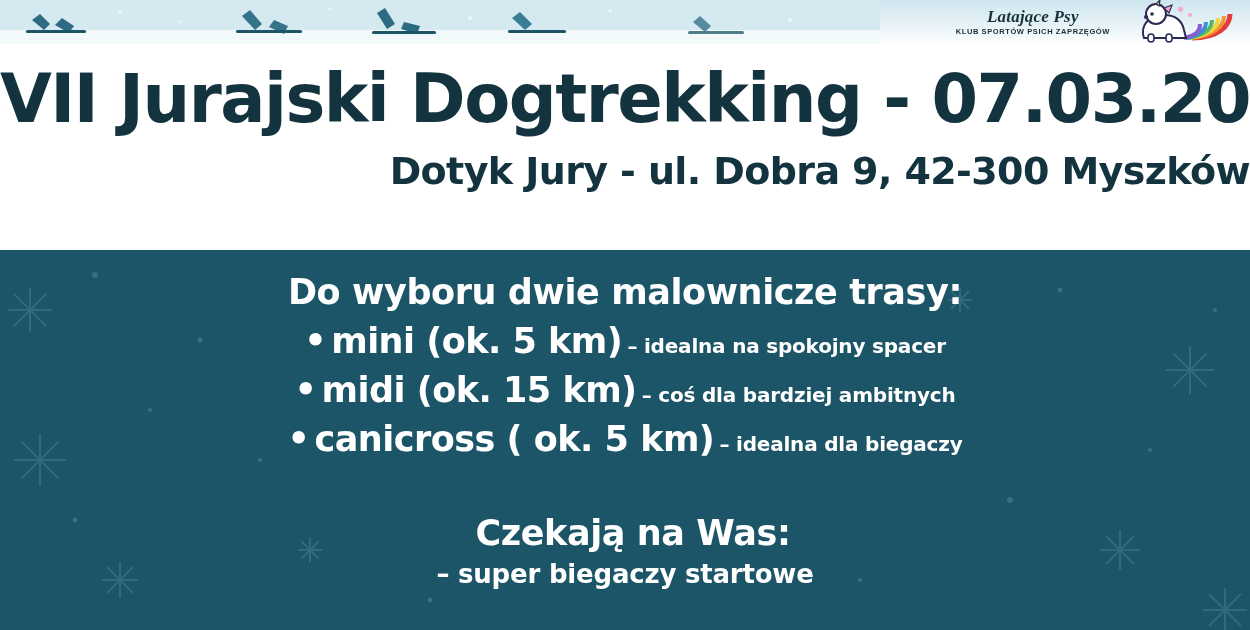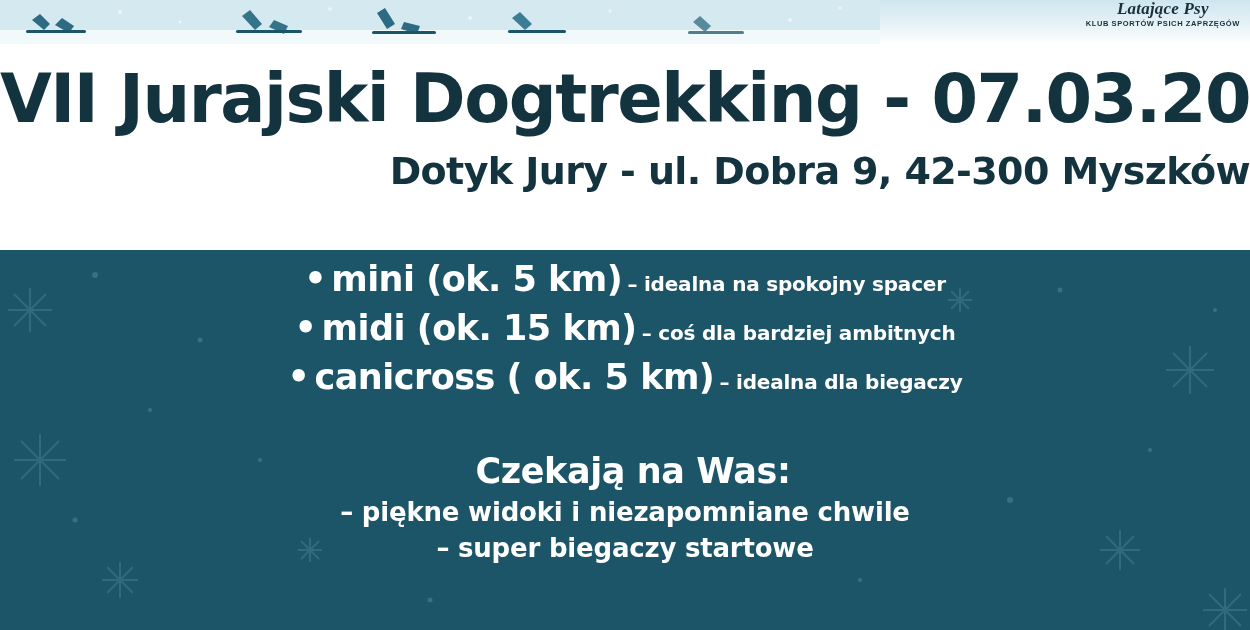--- a/index.html
+++ b/index.html
@@ -38,21 +38,20 @@
 
   
   .logo-wrap {
     position: absolute;
     right: 10px;
     top: 0px;
     height: 44px;
     display: flex;
     align-items: center;
     gap: 22px;
-    flex-direction: column;
   }
   .club-logo {
     text-align: center;
     line-height: 1;
   }
   .club-logo .club-name {
     font-family: "Liberation Serif", serif;
     font-style: italic;
     font-weight: bold;
     font-size: 17px;
@@ -319,38 +318,38 @@
           <circle cx="1150" cy="200" r="2"></circle>
             <circle cx="1010" cy="250" r="3"></circle>
           <circle cx="1215" cy="60" r="2"></circle>
             <circle cx="430" cy="350" r="2.5"></circle>
           <circle cx="860" cy="330" r="2"></circle>
         </g>
       </svg>
     </div>
 
     <div class="panel-content">
+      <div class="routes-heading">Do wyboru dwie malownicze trasy:</div>
 
       <div class="route-line">
         <span class="route-strong">•</span>
         <span class="route-strong">mini (ok. 5 km)</span>
         <span class="route-desc">– idealna na spokojny spacer</span>
       </div>
 
       <div class="route-line">
         <span class="route-strong">•</span>
         <span class="route-strong">midi (ok. 15 km)</span>
         <span class="route-desc">– coś dla bardziej ambitnych</span>
       </div>
 
       <div class="route-line">
         <span class="route-strong">•</span>
         <span class="route-strong">canicross ( ok. 5 km)</span>
         <span class="route-desc">– idealna dla biegaczy</span>
       </div>
 
       <div class="await-heading">Czekają na Was:</div>
-      <div class="await-item">– piękne widoki i niezapomniane chwile</div>
       <div class="await-item">– super biegaczy startowe</div>
     </div>
   </div>
 
 </div>
 
 </body></html>

